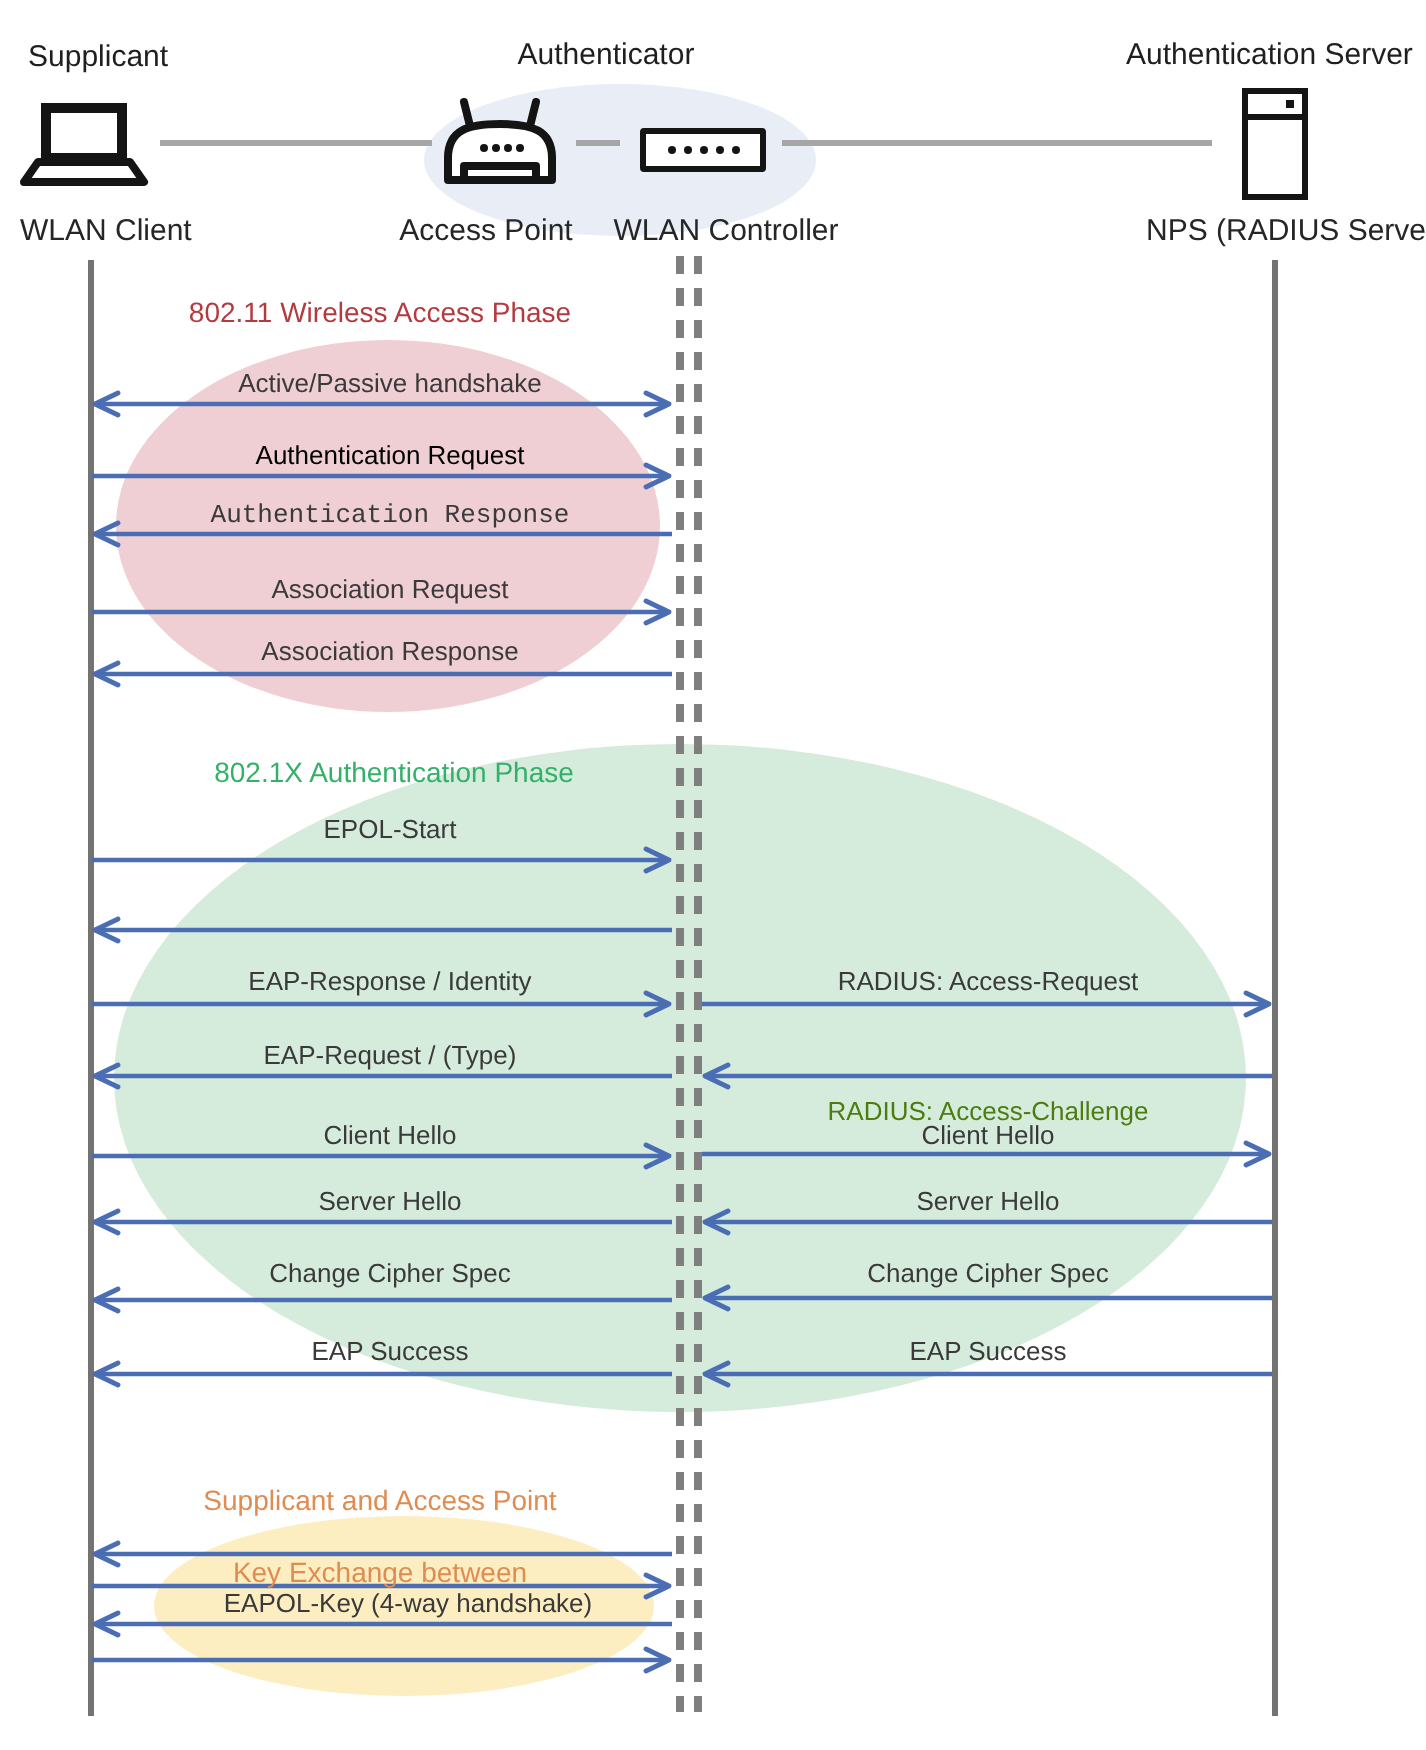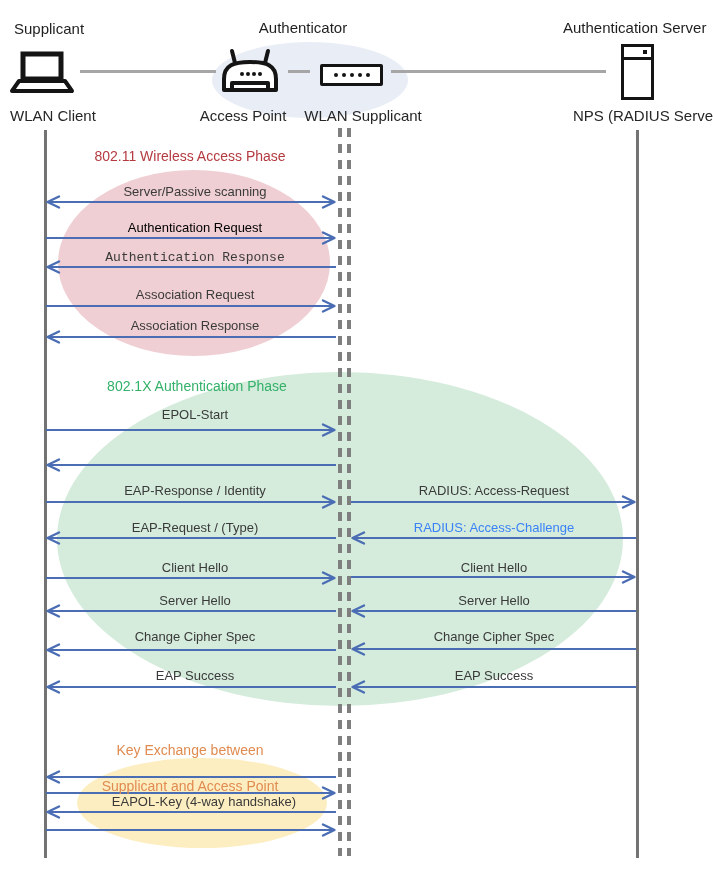--- a/index.html
+++ b/index.html
@@ -68,42 +68,42 @@
     <span class="led"></span>
     <span class="divider"></span>
   </div>
 
   <div class="connector" style="left:80px;width:136px;"></div>
   <div class="connector" style="left:288px;width:22px;"></div>
   <div class="connector" style="left:391px;width:215px;"></div>
 
   <div class="dev-label" style="left:10px;top:107px;text-align:left;">WLAN Client</div>
   <div class="dev-label" style="left:183px;top:107px;width:120px;">Access Point</div>
-  <div class="dev-label" style="left:293px;top:107px;width:140px;">WLAN Supplicant</div>
+  <div class="dev-label" style="left:293px;top:107px;width:140px;">WLAN Controller</div>
   <div class="dev-label" style="left:568px;top:107px;width:160px;">NPS (RADIUS Server)</div>
 
   <div class="lifeline" style="left:44px;"></div>
   <div class="dashline" style="left:338px;"></div>
   <div class="dashline" style="left:347px;"></div>
   <div class="lifeline" style="left:636px;"></div>
 
   <div class="phase-title" style="left: 30px; top: 147px; color: rgb(180, 58, 64);">802.11 Wireless Access Phase</div>
   <div class="phase-title" style="left: 37px; top: 377px; color: rgb(51, 177, 105);">802.1X Authentication Phase</div>
   <div class="phase-title" style="left: 30px; top: 723px; color: rgb(224, 139, 80);">
+    <div>Supplicant and Access Point</div>
     <div>Key Exchange between</div>
-    <div>Supplicant and Access Point</div>
   </div>
 
   <div id="messages">
       <svg width="290" height="14" style="position: absolute; left: 46px; top: 195px; overflow: visible;">
         <line x1="3" x2="287" y1="7" y2="7" stroke="#4a6db4" stroke-width="2.2"></line>
         <polyline points="277,1.5 288.5,7 277,12.5" fill="none" stroke="#4a6db4" stroke-width="2.4" stroke-linecap="round" stroke-linejoin="round"></polyline>
         <polyline points="13,1.5 1.5,7 13,12.5" fill="none" stroke="#4a6db4" stroke-width="2.4" stroke-linecap="round" stroke-linejoin="round"></polyline>
       </svg>
-      <div class="msg-label" style="color: rgb(58, 58, 58); left: 35px; top: 184px; width: 320px;">Server/Passive scanning</div>
+      <div class="msg-label" style="color: rgb(58, 58, 58); left: 35px; top: 184px; width: 320px;">Active/Passive handshake</div>
       <svg width="290" height="14" style="position: absolute; left: 46px; top: 231px; overflow: visible;">
         <line x1="0" x2="287" y1="7" y2="7" stroke="#4a6db4" stroke-width="2.2"></line>
         <polyline points="277,1.5 288.5,7 277,12.5" fill="none" stroke="#4a6db4" stroke-width="2.4" stroke-linecap="round" stroke-linejoin="round"></polyline>
       </svg>
       <div class="msg-label" style="color: #000000; left: 35px; top: 220px; width: 320px;">Authentication Request</div>
       <svg width="290" height="14" style="position: absolute; left: 46px; top: 260px; overflow: visible;">
         <line x1="3" x2="290" y1="7" y2="7" stroke="#4a6db4" stroke-width="2.2"></line>
         <polyline points="13,1.5 1.5,7 13,12.5" fill="none" stroke="#4a6db4" stroke-width="2.4" stroke-linecap="round" stroke-linejoin="round"></polyline>
       </svg>
       <div class="msg-label" style="color: rgb(58, 58, 58); left: 35px; top: 250px; width: 320px; font-family: Liberation Mono, monospace;">Authentication Response</div>
@@ -138,21 +138,21 @@
       <div class="msg-label" style="color: rgb(58, 58, 58); left: 334px; top: 483px; width: 320px;">RADIUS: Access-Request</div>
       <svg width="290" height="14" style="position: absolute; left: 46px; top: 531px; overflow: visible;">
         <line x1="3" x2="290" y1="7" y2="7" stroke="#4a6db4" stroke-width="2.2"></line>
         <polyline points="13,1.5 1.5,7 13,12.5" fill="none" stroke="#4a6db4" stroke-width="2.4" stroke-linecap="round" stroke-linejoin="round"></polyline>
       </svg>
       <div class="msg-label" style="color: rgb(58, 58, 58); left: 35px; top: 520px; width: 320px;">EAP-Request / (Type)</div>
       <svg width="285" height="14" style="position: absolute; left: 351px; top: 531px; overflow: visible;">
         <line x1="3" x2="285" y1="7" y2="7" stroke="#4a6db4" stroke-width="2.2"></line>
         <polyline points="13,1.5 1.5,7 13,12.5" fill="none" stroke="#4a6db4" stroke-width="2.4" stroke-linecap="round" stroke-linejoin="round"></polyline>
       </svg>
-      <div class="msg-label" style="color: #3b82f6; left: 334px; top: 520px; width: 320px;">RADIUS: Access-Challenge</div>
+      <div class="msg-label" style="color: #4d7c0f; left: 334px; top: 548px; width: 320px;">RADIUS: Access-Challenge</div>
       <svg width="290" height="14" style="position: absolute; left: 46px; top: 571px; overflow: visible;">
         <line x1="0" x2="287" y1="7" y2="7" stroke="#4a6db4" stroke-width="2.2"></line>
         <polyline points="277,1.5 288.5,7 277,12.5" fill="none" stroke="#4a6db4" stroke-width="2.4" stroke-linecap="round" stroke-linejoin="round"></polyline>
       </svg>
       <div class="msg-label" style="color: rgb(58, 58, 58); left: 35px; top: 560px; width: 320px;">Client Hello</div>
       <svg width="285" height="14" style="position: absolute; left: 351px; top: 570px; overflow: visible;">
         <line x1="0" x2="282" y1="7" y2="7" stroke="#4a6db4" stroke-width="2.2"></line>
         <polyline points="272,1.5 283.5,7 272,12.5" fill="none" stroke="#4a6db4" stroke-width="2.4" stroke-linecap="round" stroke-linejoin="round"></polyline>
       </svg>
       <div class="msg-label" style="color: rgb(58, 58, 58); left: 334px; top: 560px; width: 320px;">Client Hello</div>

